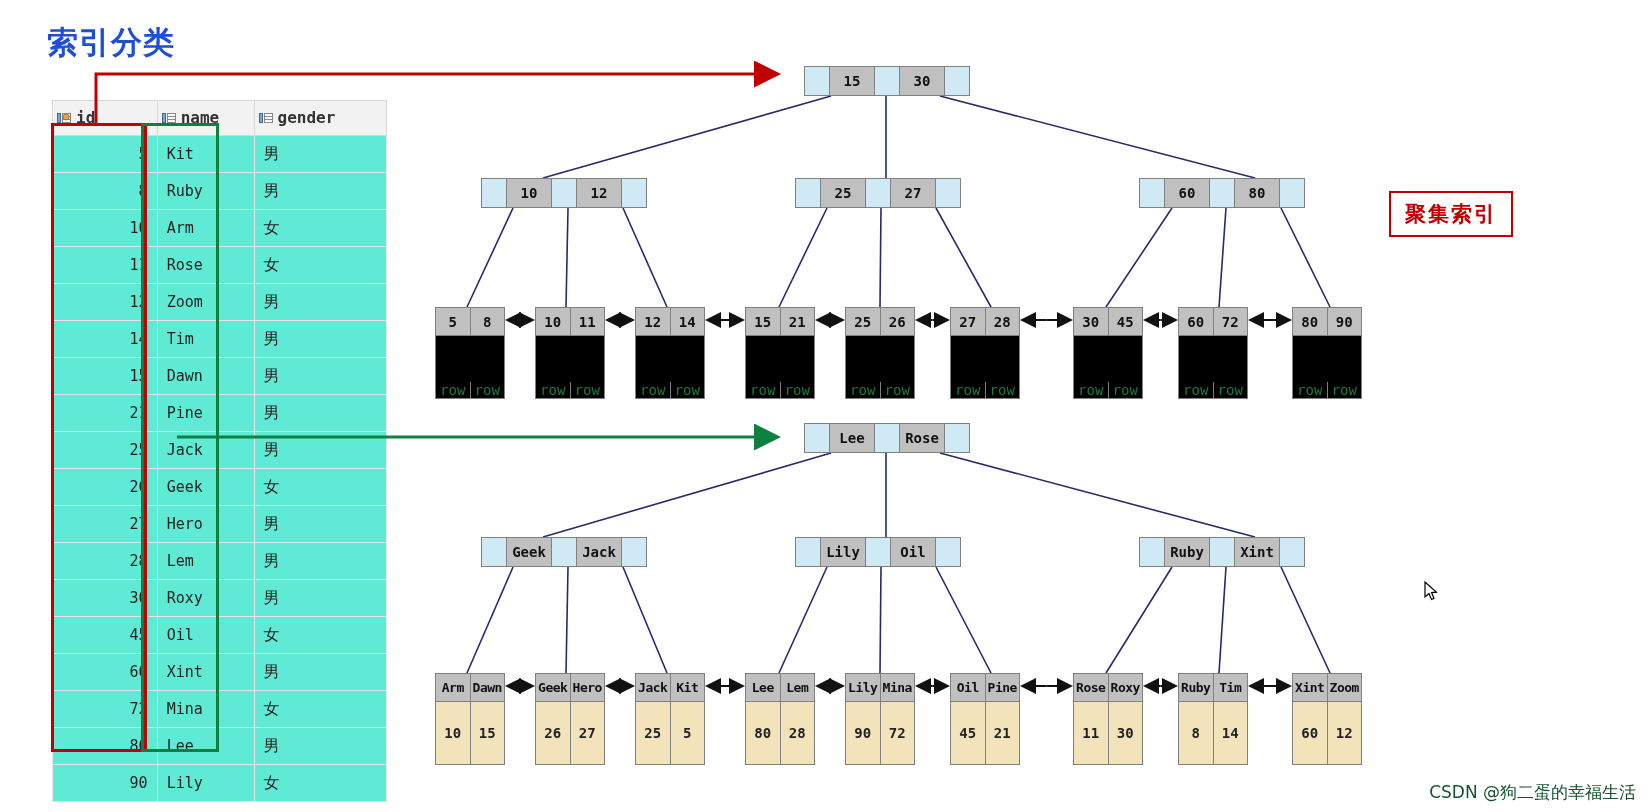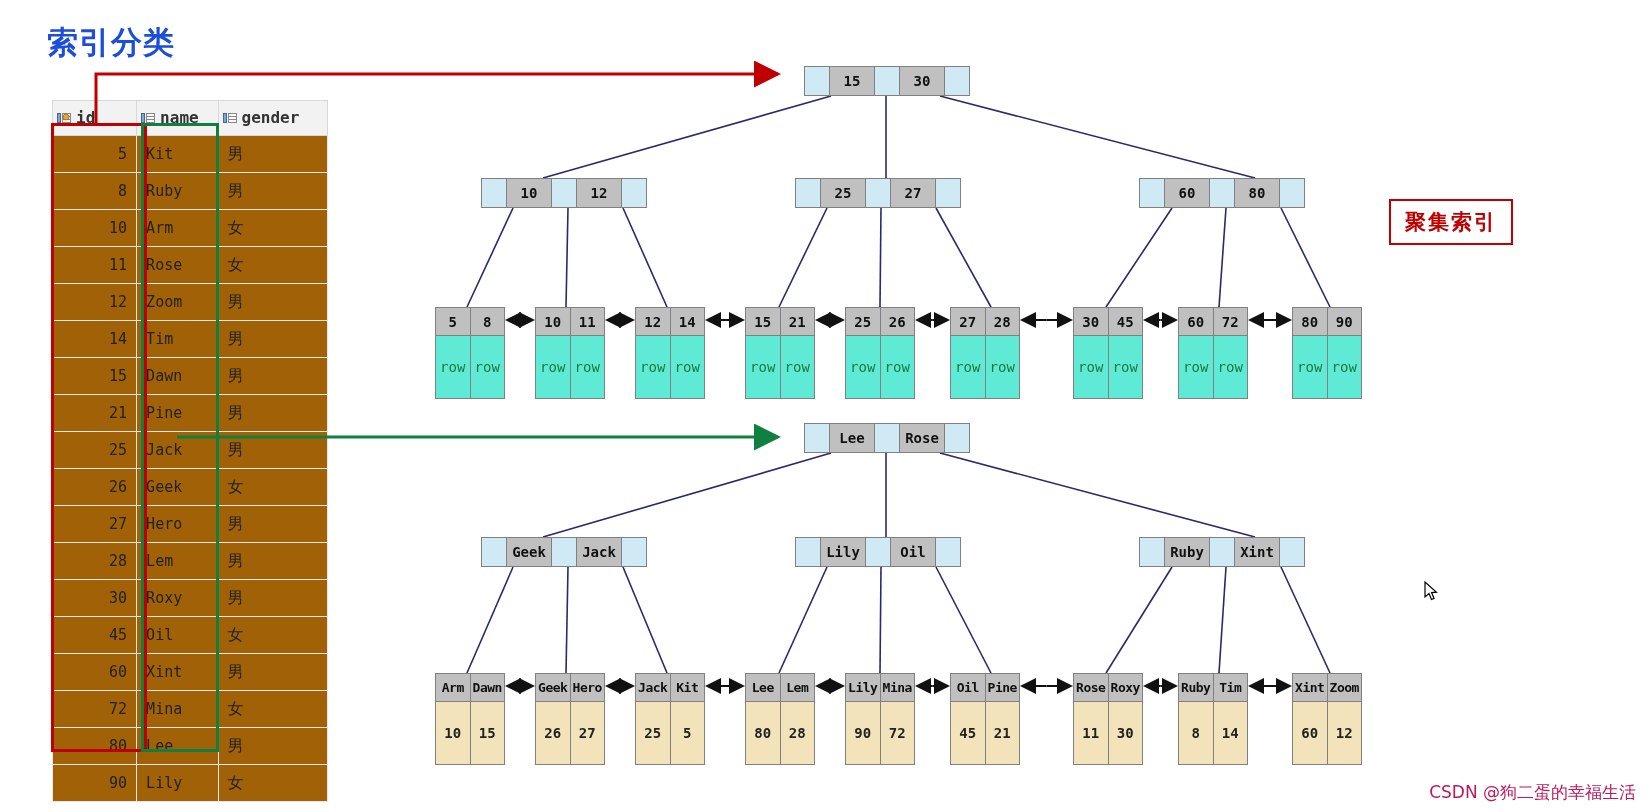--- a/index.html
+++ b/index.html
@@ -13,22 +13,22 @@
   
   .page-title{
     position:absolute;left:47px;top:22px;
     font-size:31px;font-weight:bold;color:#1d4ed8;
     letter-spacing:1px;
     font-family:"DejaVu Sans","Liberation Sans",sans-serif;
   }
 
   
   .data-table{
-    position:absolute;left:52px;top:100px;width:276px;
-    border-collapse:collapse;background:#a16207;
+    position:absolute;left:52px;top:100px;width:335px;
+    border-collapse:collapse;background:#5eead4;
     font-family:"DejaVu Sans Mono","Liberation Mono",monospace;
     font-size:15px;
   }
   .data-table th{
     background:#f2f2f2;color:#333;font-weight:bold;
     height:32px;border:1px solid #d8d8d8;
     font-size:16px;text-align:left;padding-left:4px;
     font-family:"DejaVu Sans Mono","Liberation Mono",monospace;
   }
   .data-table td{
@@ -72,47 +72,46 @@
     font-size:14px;font-weight:bold;color:#111;
   }
   .leaf .keys div + div{border-left:1px solid #808080;}
   .leaf .vals{display:flex;height:62px;border-top:1px solid #808080;}
   .leaf .vals div{
     flex:1;display:flex;align-items:center;justify-content:center;
     font-family:"DejaVu Sans Mono","Liberation Mono",monospace;
     font-size:14px;
   }
   .leaf .vals div + div{border-left:1px solid #808080;}
-  .leaf.clustered .vals{background:#5eead4;}
+  .leaf.clustered .vals{background:#000000;align-items:flex-end;}
   .leaf.clustered .vals div{color:#1b7a3e;}
   .leaf.secondary .keys div{font-size:13px;}
   .leaf.secondary .vals{background:#f2e3ba;}
   .leaf.secondary .vals div{color:#222;font-weight:bold;}
 
   
   .leaf.secondary .keys div{letter-spacing:-0.5px;}
 
   
   .side-label{
     position:absolute;border:2px solid #c00000;background:#fff;
     color:#c00000;font-weight:bold;font-size:21px;
     padding:7px 14px;letter-spacing:2px;
     font-family:"DejaVu Sans","Liberation Sans",sans-serif;
-    margin-top:8px;
   }
   .side-label.clustered{left:1389px;top:191px;}
   .side-label.secondary{left:1383px;top:555px;}
 
   
   .cursor{position:absolute;left:1424px;top:581px;width:14px;height:20px;}
 
   
   .watermark{
     position:absolute;right:14px;bottom:8px;
-    color:#be185d;font-size:17px;
+    color:#14532d;font-size:17px;
     font-family:"DejaVu Sans","Liberation Sans",sans-serif;
   }
 </style>
 </head>
 <body>
 
 <div id="root">
 
   <div class="page-title">索引分类</div>
 

